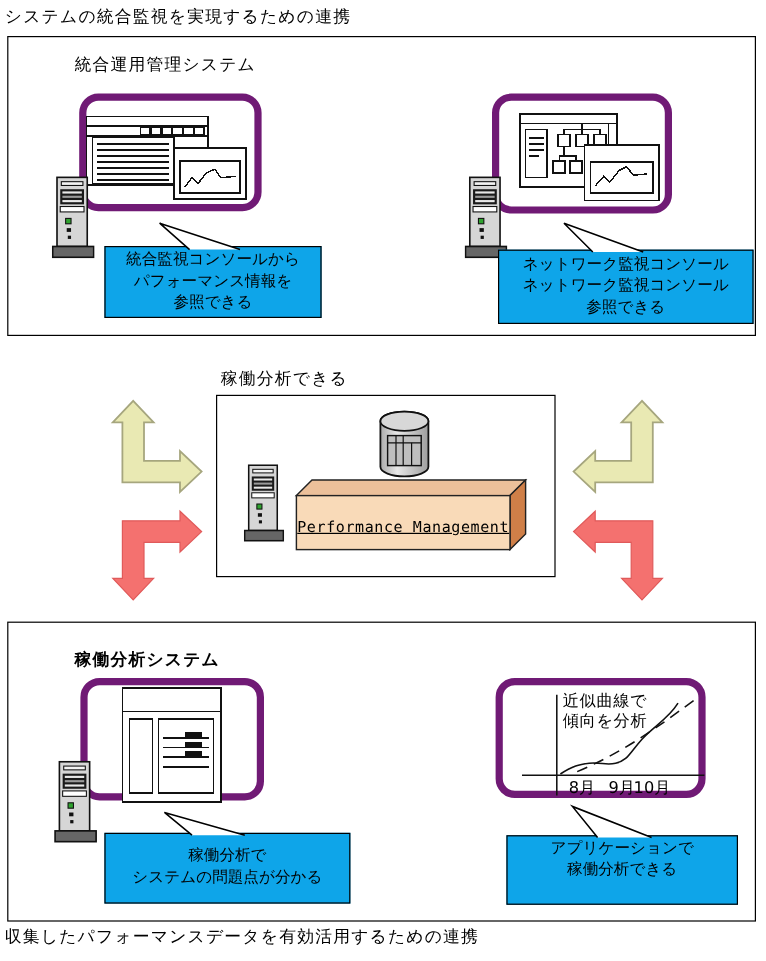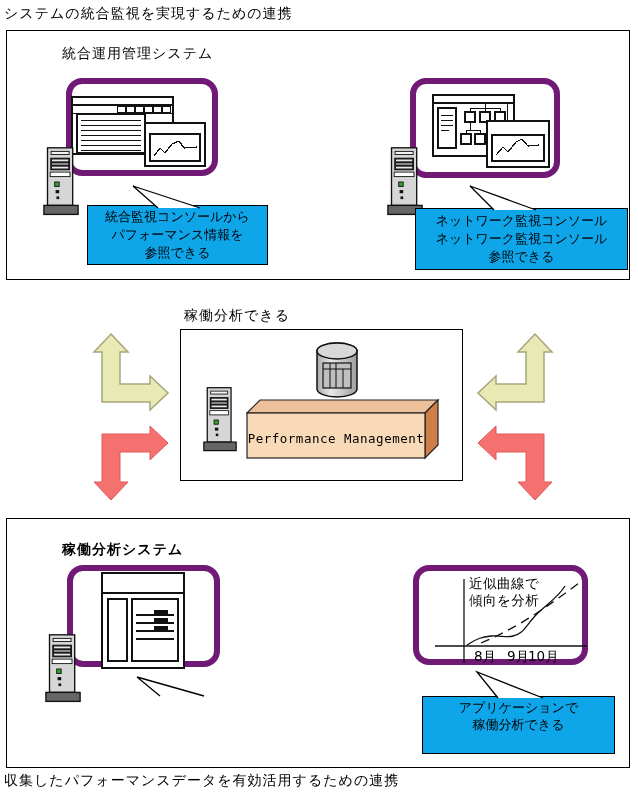--- a/index.html
+++ b/index.html
@@ -151,21 +151,21 @@
     <line x1="15" y1="22" x2="15" y2="47" stroke="#111" stroke-width="1"></line>
     <line x1="21" y1="22" x2="21" y2="47" stroke="#111" stroke-width="1"></line>
     <line x1="28" y1="28" x2="28" y2="47" stroke="#111" stroke-width="1"></line>
   </svg>
 
   <svg class="abs" style="left:245px;top:399px;" width="196" height="62" viewBox="0 0 196 62">
     <polygon points="2,14 180,14 193,1 15,1" fill="#ECC09A" stroke="#222" stroke-width="1.2"></polygon>
     <polygon points="180,14 193,1 193,46 180,59" fill="#CF7F48" stroke="#222" stroke-width="1.2"></polygon>
     <rect x="2" y="14" width="178" height="45" fill="#F9DAB8" stroke="#222" stroke-width="1.2"></rect>
   </svg>
-  <div class="prodlabel" style="left:247px;top:413px;width:178px;height:50px;">Performance Management</div>
+  <div class="prodlabel" style="left:247px;top:413px;width:178px;height:50px;text-decoration:underline;">Performance Management</div>
 
   <svg class="abs" style="left:92px;top:332px;" width="80" height="80" viewBox="0 0 80 80">
     <polygon points="19,2 36,20 28,20 28,52 58,52 58,44 76,61 58,78 58,70 10,70 10,20 2,20" fill="#E9E9B3" stroke="#A6A67E" stroke-width="1.5"></polygon>
   </svg>
   <svg class="abs" style="left:92px;top:424px;" width="80" height="80" viewBox="0 0 80 80">
     <polygon points="76,19 58,36 58,28 28,28 28,58 36,58 19,76 2,58 10,58 10,10 58,10 58,2" fill="#F4716F" stroke="#E05A5A" stroke-width="1"></polygon>
   </svg>
   <svg class="abs" style="left:474px;top:332px;" width="80" height="80" viewBox="0 0 80 80">
     <polygon points="61,2 44,20 52,20 52,52 22,52 22,44 4,61 22,78 22,70 70,70 70,20 78,20" fill="#E9E9B3" stroke="#A6A67E" stroke-width="1.5"></polygon>
   </svg>
@@ -205,20 +205,24 @@
       <path d="M48,74 C58,67 64,66 72,65 C82,64 86,67 94,65 C104,63 106,56 116,45 C126,34 138,28 146,15" fill="none" stroke="#111" stroke-width="1.3"></path>
       <path d="M62,72 C95,58 120,42 160,12" fill="none" stroke="#111" stroke-width="1.3" stroke-dasharray="9 6"></path>
     </svg>
     <div class="note" style="left:50px;top:4px;">近似曲線で</div>
     <div class="note" style="left:50px;top:21px;">傾向を分析</div>
     <div class="month" style="left:55px;top:77px;">8月</div>
     <div class="month" style="left:88px;top:77px;">9月</div>
     <div class="month" style="left:109px;top:77px;">10月</div>
   </div>
 
+  <div class="callout" style="left:87px;top:694px;width:205px;height:59px;padding-top:10px;">
+    <div>稼働分析で</div>
+    <div>システムの問題点が分かる</div>
+  </div>
   <svg class="abs" style="left:122px;top:670px;" width="90" height="28" viewBox="0 0 90 28">
     <path d="M38,26 L15,7 L82,26" fill="#fff" stroke="#000" stroke-width="1.3"></path>
   </svg>
 
   <div class="callout" style="left:422px;top:696px;width:193px;height:58px;padding-top:2px;line-height:17px;">
     <div>アプリケーションで</div>
     <div>稼働分析できる</div>
   </div>
   <svg class="abs" style="left:462px;top:666px;" width="95" height="34" viewBox="0 0 95 34">
     <path d="M36,32 L15,6 L81,32" fill="#fff" stroke="#000" stroke-width="1.3"></path>

